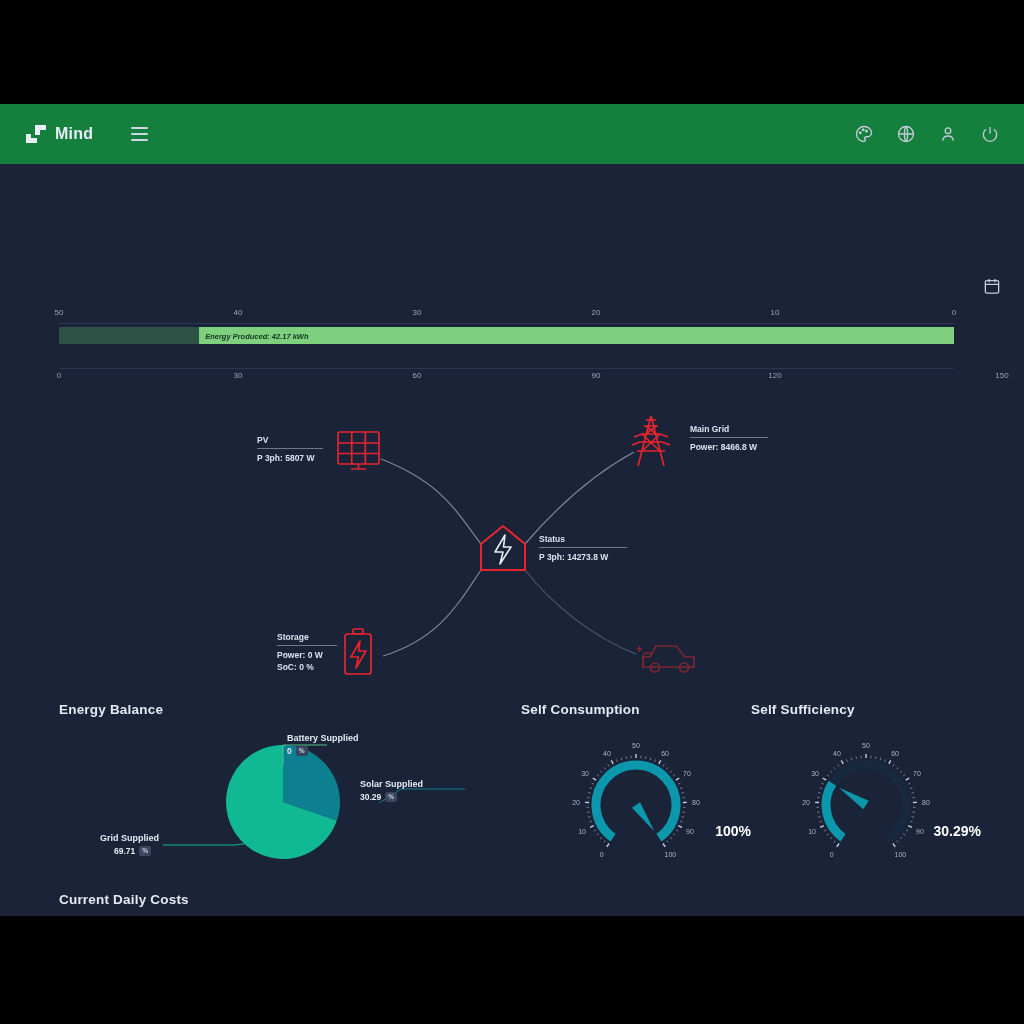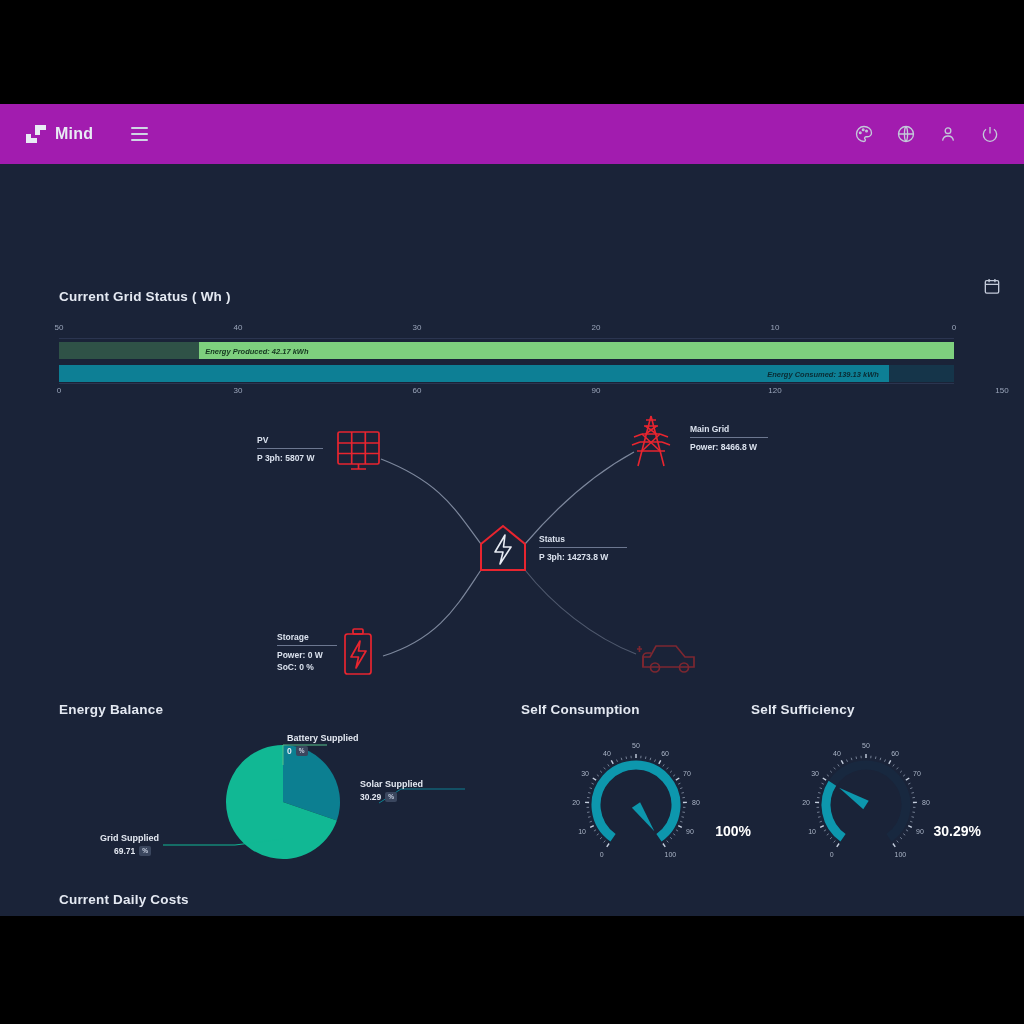--- a/index.html
+++ b/index.html
@@ -1,20 +1,20 @@
 <!DOCTYPE html>
 <html><head>
 <meta charset="utf-8">
 <style>
   html,body{margin:0;padding:0;background:#000;}
   body{width:1024px;height:1024px;overflow:hidden;font-family:"Liberation Sans",sans-serif;}
   .screen{position:absolute;left:0;top:104px;width:1024px;height:812px;background:#1a2338;overflow:hidden;}
 
   
-  .header{position:relative;height:60px;background:#a21caf;display:flex;align-items:center;}
+  .header{position:relative;height:60px;background:#15803d;display:flex;align-items:center;}
   .logo-wrap{display:flex;align-items:center;margin-left:26px;gap:9px;}
   .logo-mark{position:relative;width:20px;height:18px;}
   .logo-mark i{position:absolute;background:#e8ecf4;display:block;}
   .lm1{left:0;top:9px;width:5px;height:9px;}
   .lm2{left:0;top:13px;width:11px;height:5px;}
   .lm3{left:9px;top:0;width:5px;height:10px;}
   .lm4{left:9px;top:0;width:11px;height:5px;}
   .brand{color:#e8ecf4;font-size:16px;font-weight:600;letter-spacing:.2px;}
   .burger{margin-left:38px;display:flex;flex-direction:column;gap:4px;cursor:pointer;}
   .burger span{display:block;width:17px;height:2px;background:#cfd6e4;border-radius:1px;}
@@ -99,40 +99,34 @@
       </svg>
     </div>
   </div>
 
   <svg class="cal-btn" viewBox="0 0 24 24" fill="none" stroke="currentColor" stroke-width="1.6">
     <rect x="4" y="5.5" width="16" height="15" rx="1.6"></rect>
       <path d="M4 10h16M8.5 3.5v4M15.5 3.5v4"></path>
   </svg>
 
   <div id="grid-status">
-    <div class="sec-title">Current Grid Status ( Wh )</div>
     <div class="gs-chart">
       <div class="axis" id="gs-top-axis">
           <span class="tk" style="left: 0px;">50</span>
           <span class="tk" style="left: 179px;">40</span>
           <span class="tk" style="left: 358px;">30</span>
           <span class="tk" style="left: 537px;">20</span>
           <span class="tk" style="left: 716px;">10</span>
           <span class="tk" style="left: 895px;">0</span>
         </div>
       <div class="sep" style="position:absolute;top:15px;"></div>
       <div class="bar-row" style="position:absolute;top:19px;">
         <div class="bar-track" id="prod-track" style="background: rgb(47, 82, 71);"></div>
         <div class="bar-fill" id="prod-fill" style="left: 140.157px; width: 754.843px; background: rgb(126, 208, 126);"></div>
         <div class="bar-lbl" id="prod-lbl" style="left: 146.157px; color: rgb(20, 54, 31);">Energy Produced: 42.17 kWh</div>
-      </div>
-      <div class="bar-row" style="position:absolute;top:42px;">
-        <div class="bar-track" id="cons-track" style="background: rgb(21, 53, 74);"></div>
-        <div class="bar-fill" id="cons-fill" style="left: 0px; width: 830.142px; background: rgb(13, 127, 149);"></div>
-        <div class="bar-lbl" id="cons-lbl" style="left: 708.142px; color: rgb(10, 43, 51);">Energy Consumed: 139.13 kWh</div>
       </div>
       <div class="sep" style="position:absolute;top:60px;"></div>
       <div class="axis" id="gs-bot-axis" style="position:absolute;top:63px;">
           <span class="tk" style="left: 0px;">0</span>
           <span class="tk" style="left: 179px;">30</span>
           <span class="tk" style="left: 358px;">60</span>
           <span class="tk" style="left: 537px;">90</span>
           <span class="tk" style="left: 716px;">120</span>
           <span class="tk" style="left: 895px; margin-left: 48px;">150</span>
         </div>

